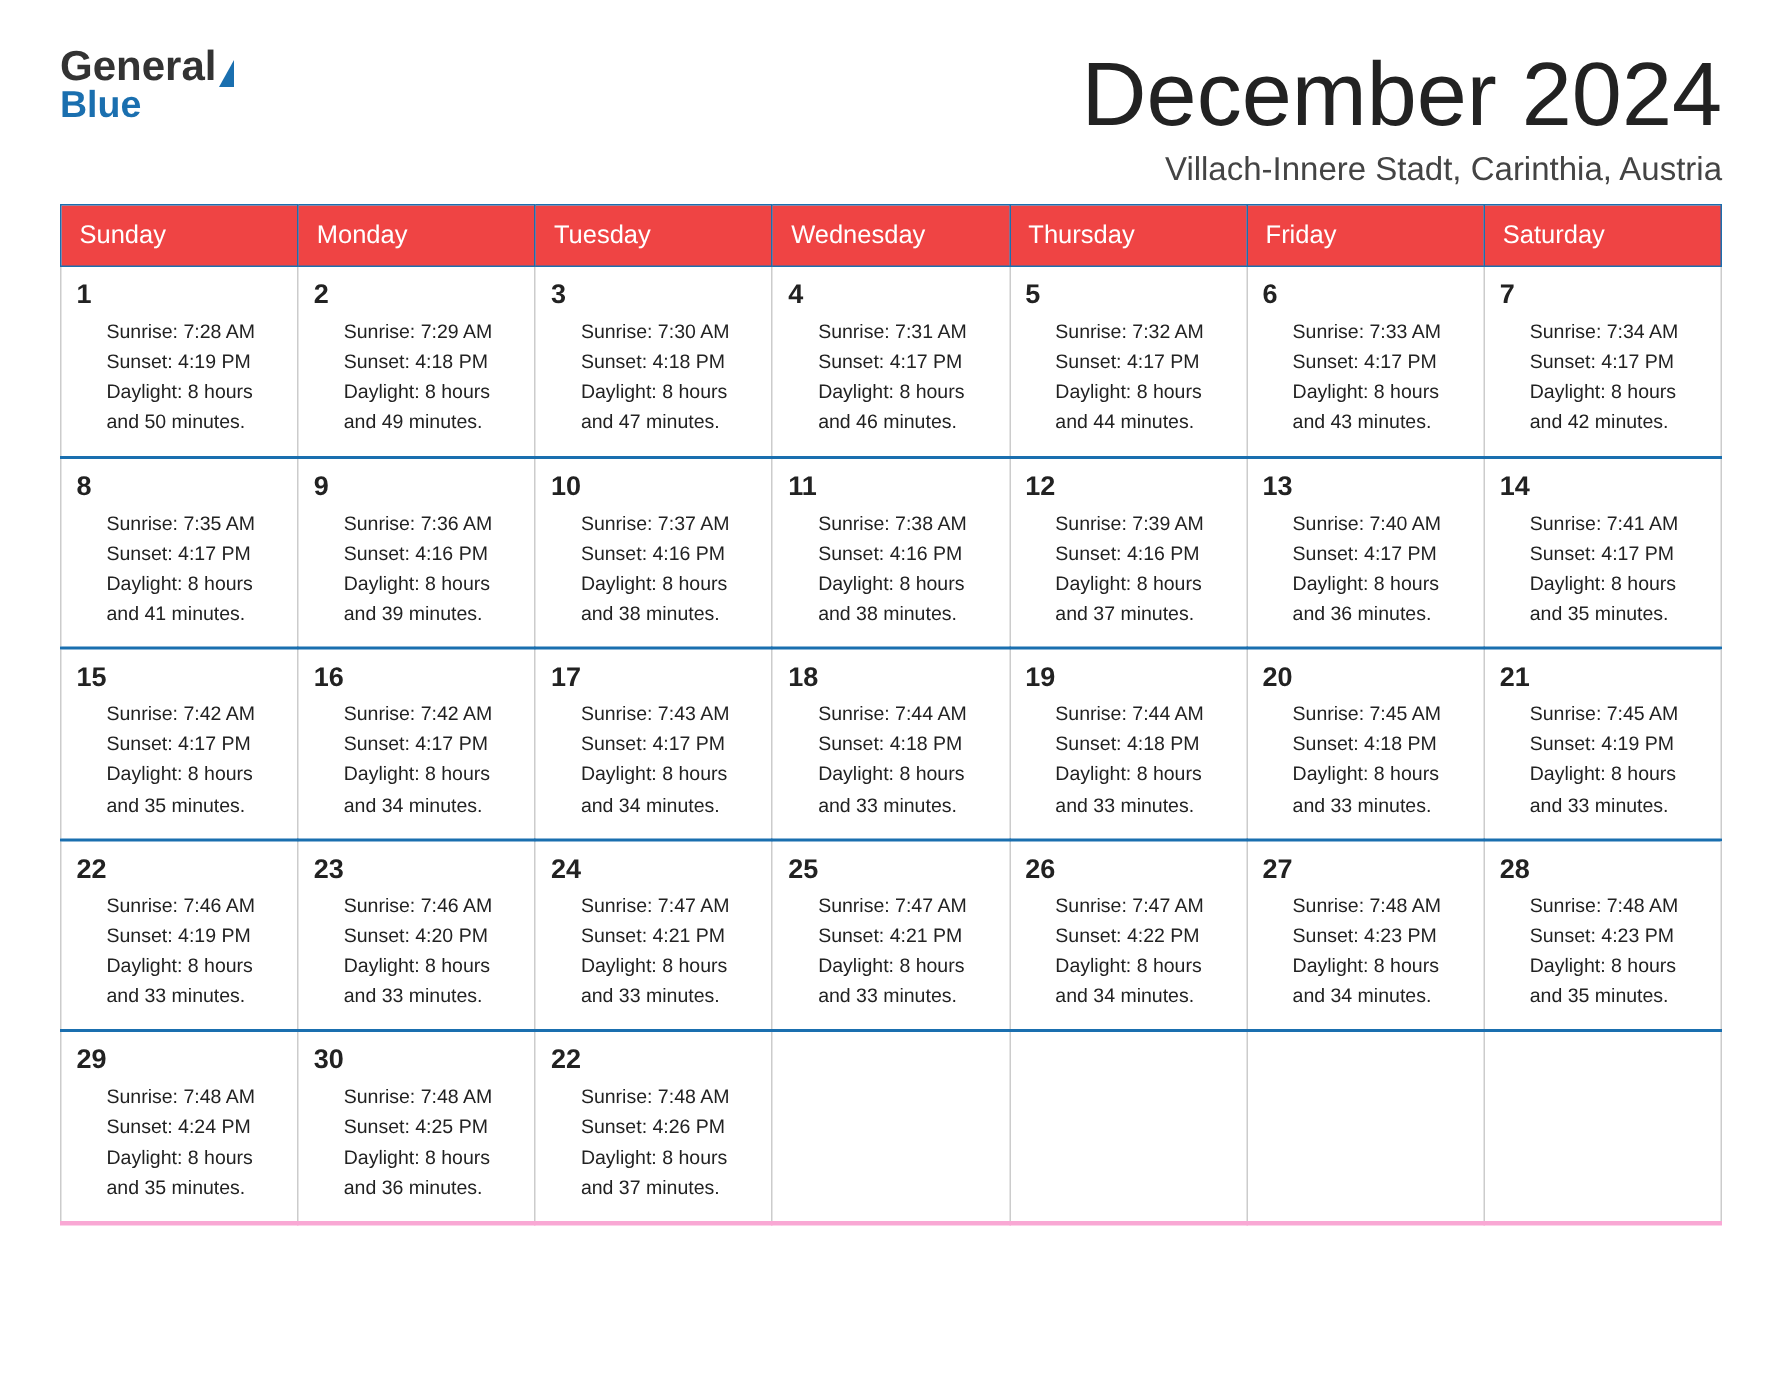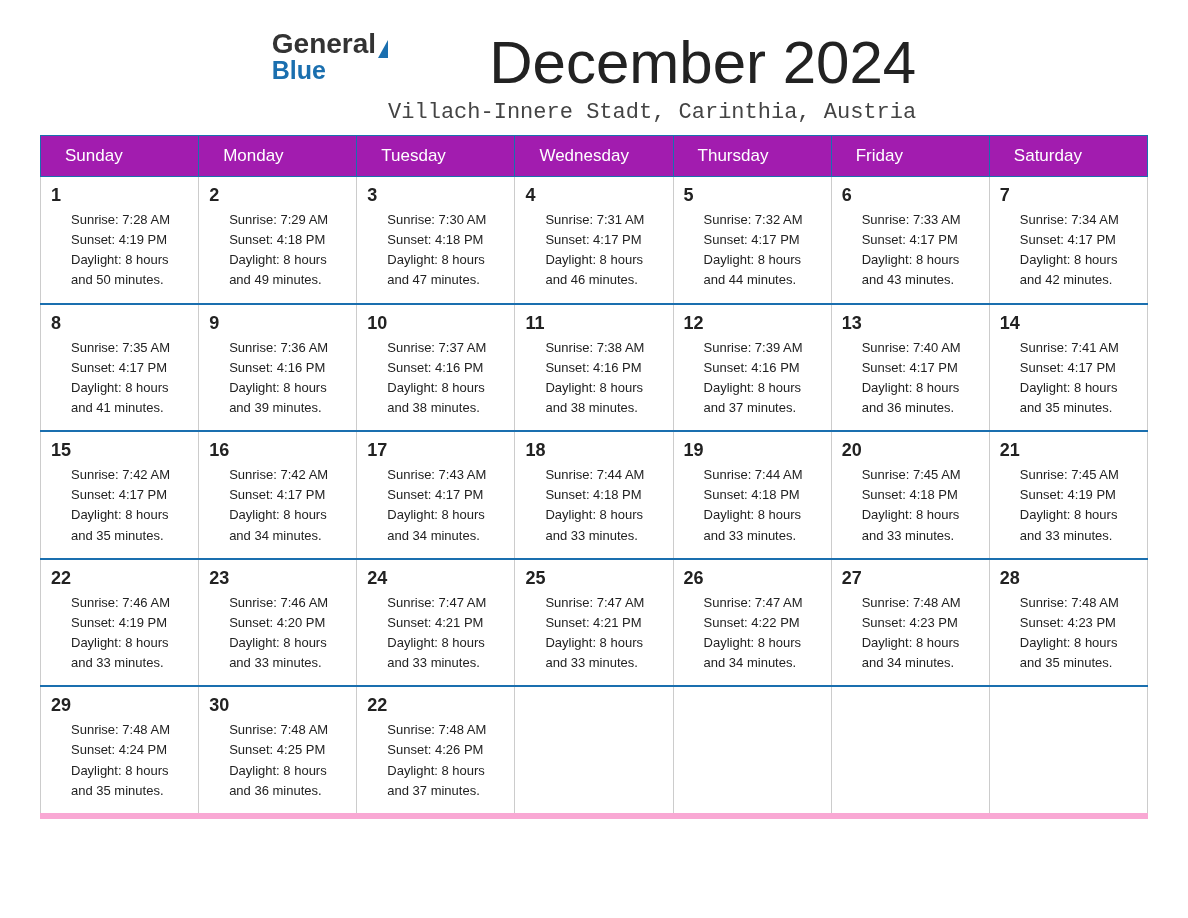--- a/index.html
+++ b/index.html
@@ -6,21 +6,21 @@
     body {
       font-family: Arial, Helvetica, sans-serif;
       background: #fff;
       padding: 30px 40px;
       width: 1188px;
       min-height: 918px;
     }
     .header-row {
       display: flex;
       align-items: flex-start;
-      justify-content: center;
+      justify-content: space-between;
       margin-bottom: 10px;
     }
     .logo {
       display: flex;
       flex-direction: column;
       align-items: flex-start;
     }
     .logo-general {
       font-size: 28px;
       font-weight: bold;
@@ -48,33 +48,32 @@
     .month-title {
       font-size: 60px;
       font-weight: normal;
       color: #222;
       line-height: 1.1;
     }
     .location-title {
       font-size: 22px;
       color: #444;
       margin-top: 4px;
-      font-family: Liberation Mono, monospace;
     }
     table {
       width: 100%;
       border-collapse: collapse;
       margin-top: 10px;
     }
     thead tr th {
-      background-color: #a21caf;
+      background-color: #ef4444;
       color: #fff;
       font-size: 17px;
       font-weight: normal;
-      padding: 10px 24px;
+      padding: 10px 12px;
       text-align: left;
       border: 1px solid #1a6faf;
     }
     tbody tr td {
       vertical-align: top;
       padding: 8px 10px 12px 10px;
       border: 1px solid #ccc;
       font-size: 13.5px;
       color: #222;
       min-height: 90px;
@@ -90,21 +89,21 @@
     .day-info {
       font-size: 13px;
       line-height: 1.55;
       color: #222;
       margin-left: 20px;
     }
     tbody tr {
       border-bottom: 2px solid #1a6faf;
     }
     tbody tr:last-child {
-      border-bottom: 6px solid #f9a8d4;
+      border-bottom: 3px solid #f9a8d4;
     }
     td.empty {
       background: #fff;
     }
   </style>
 </head>
 <body>
 
 <div class="header-row">
   <div class="logo">

